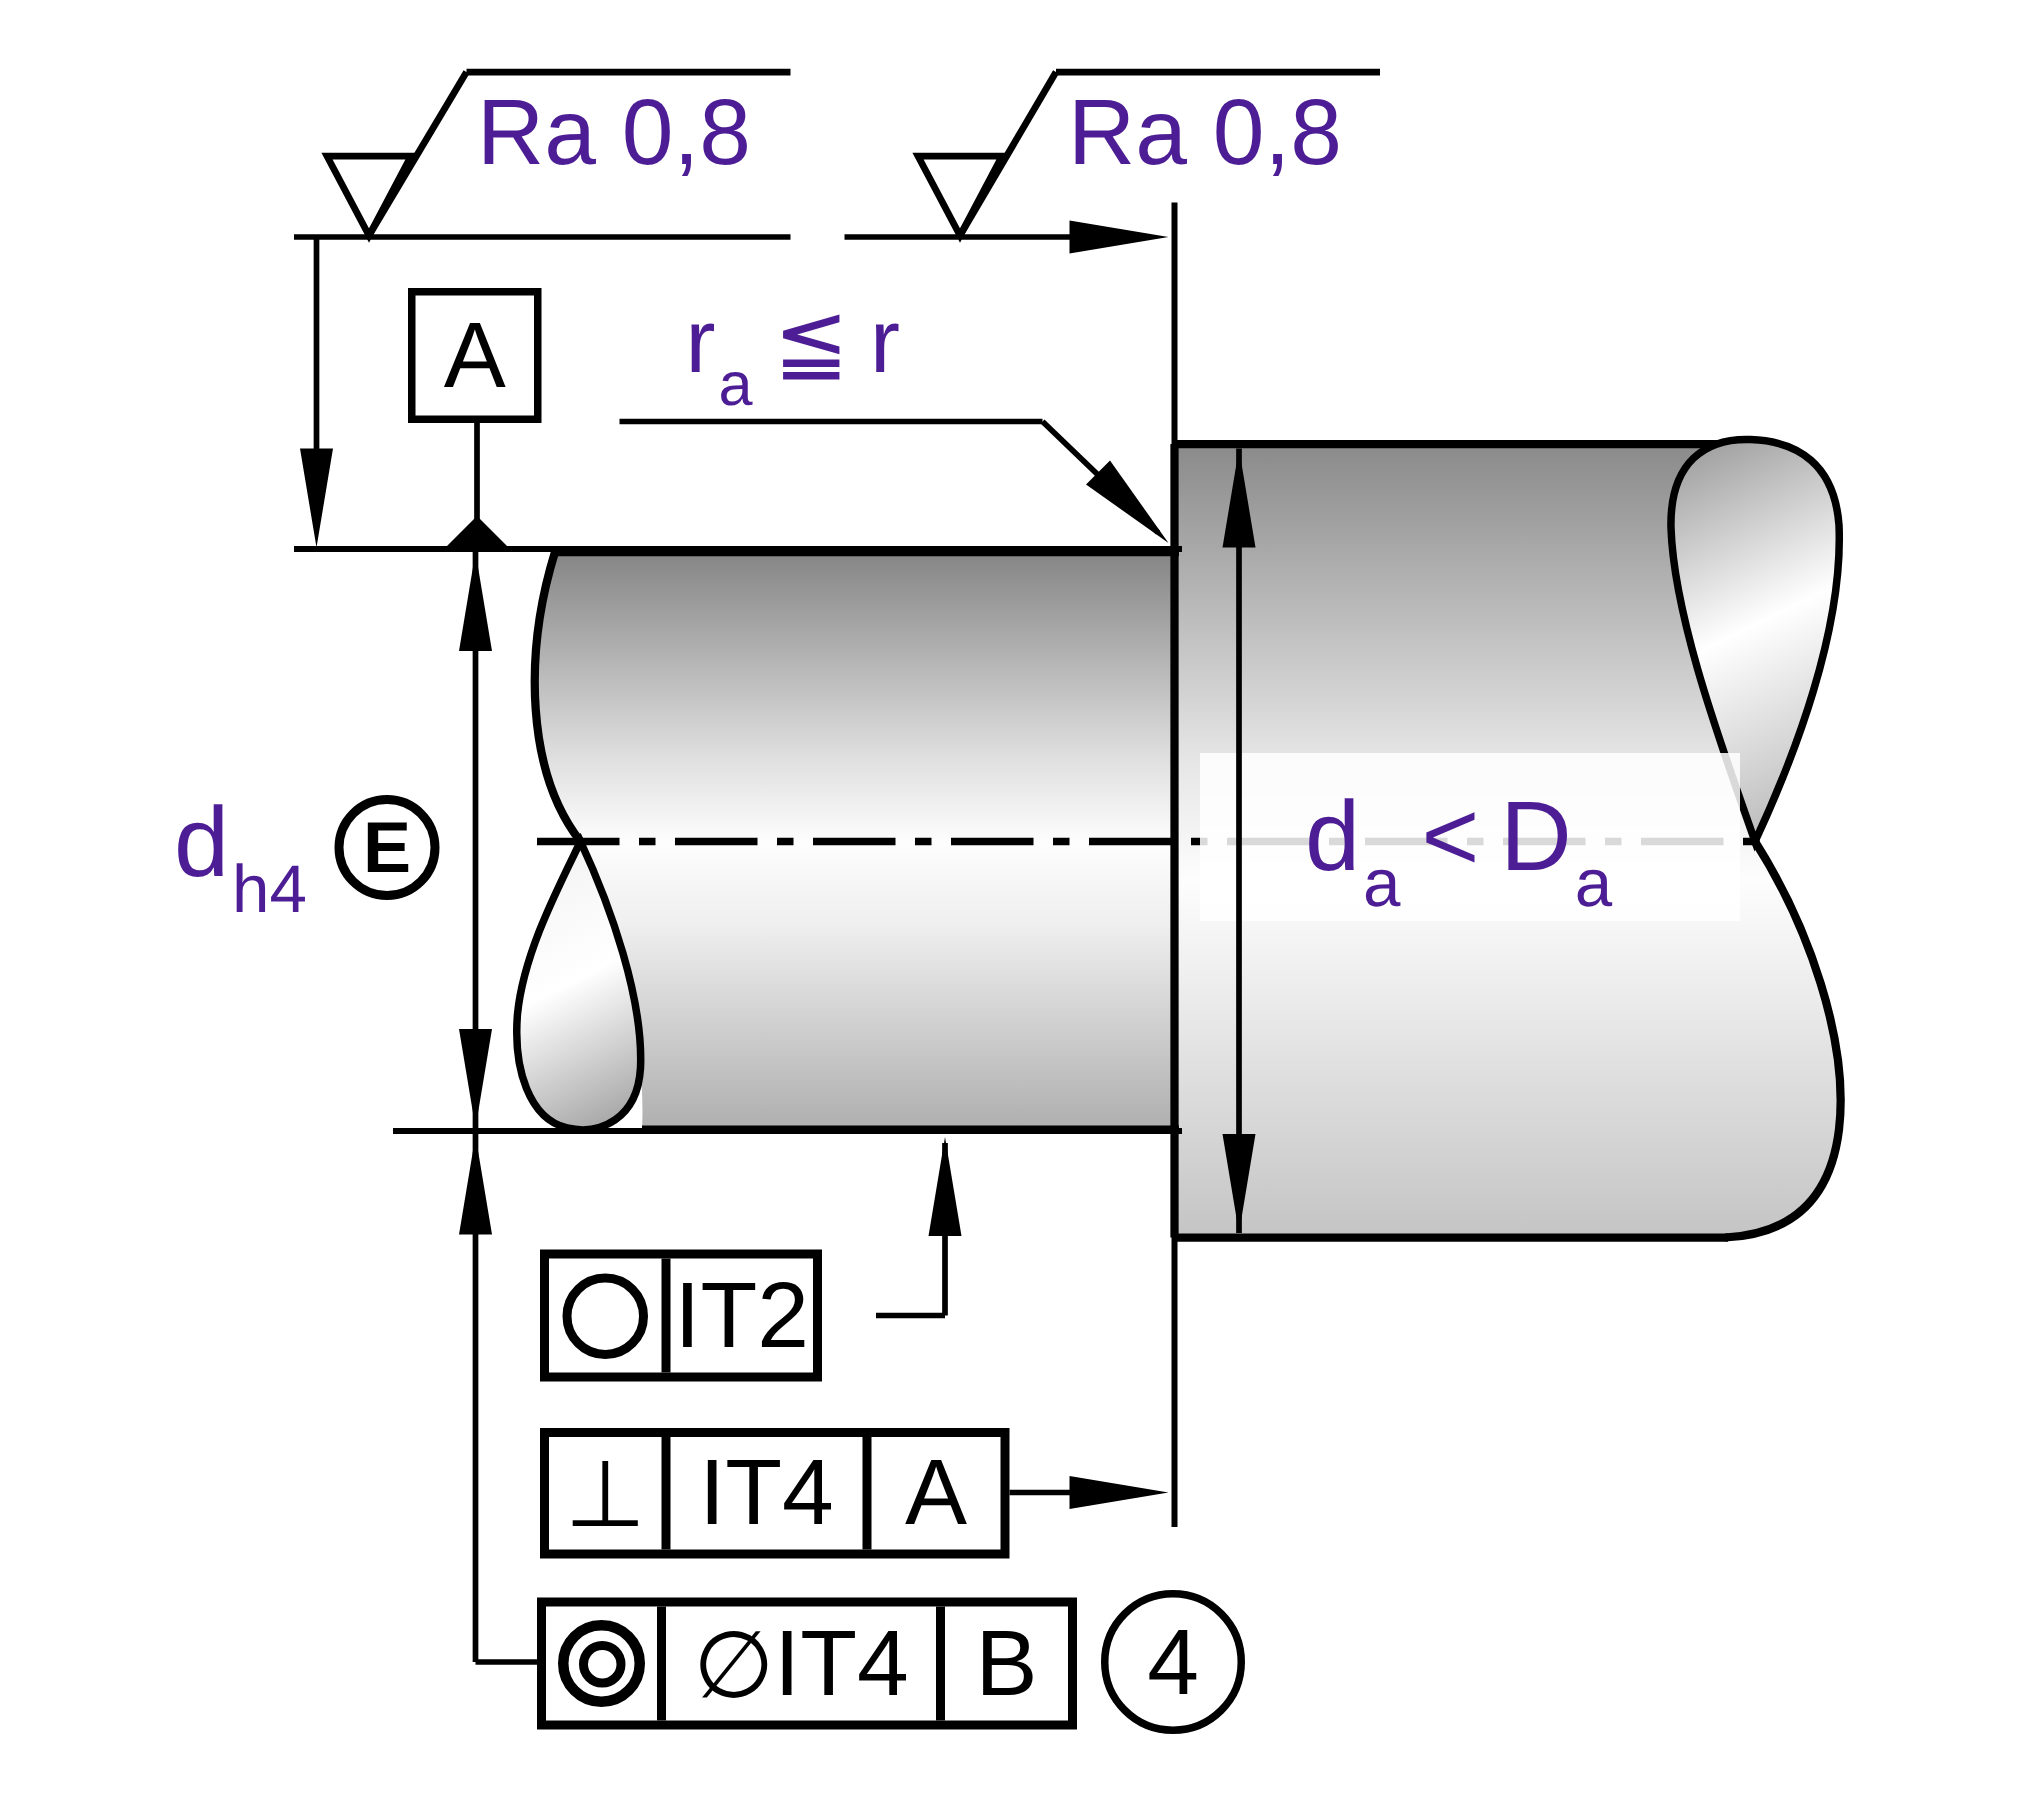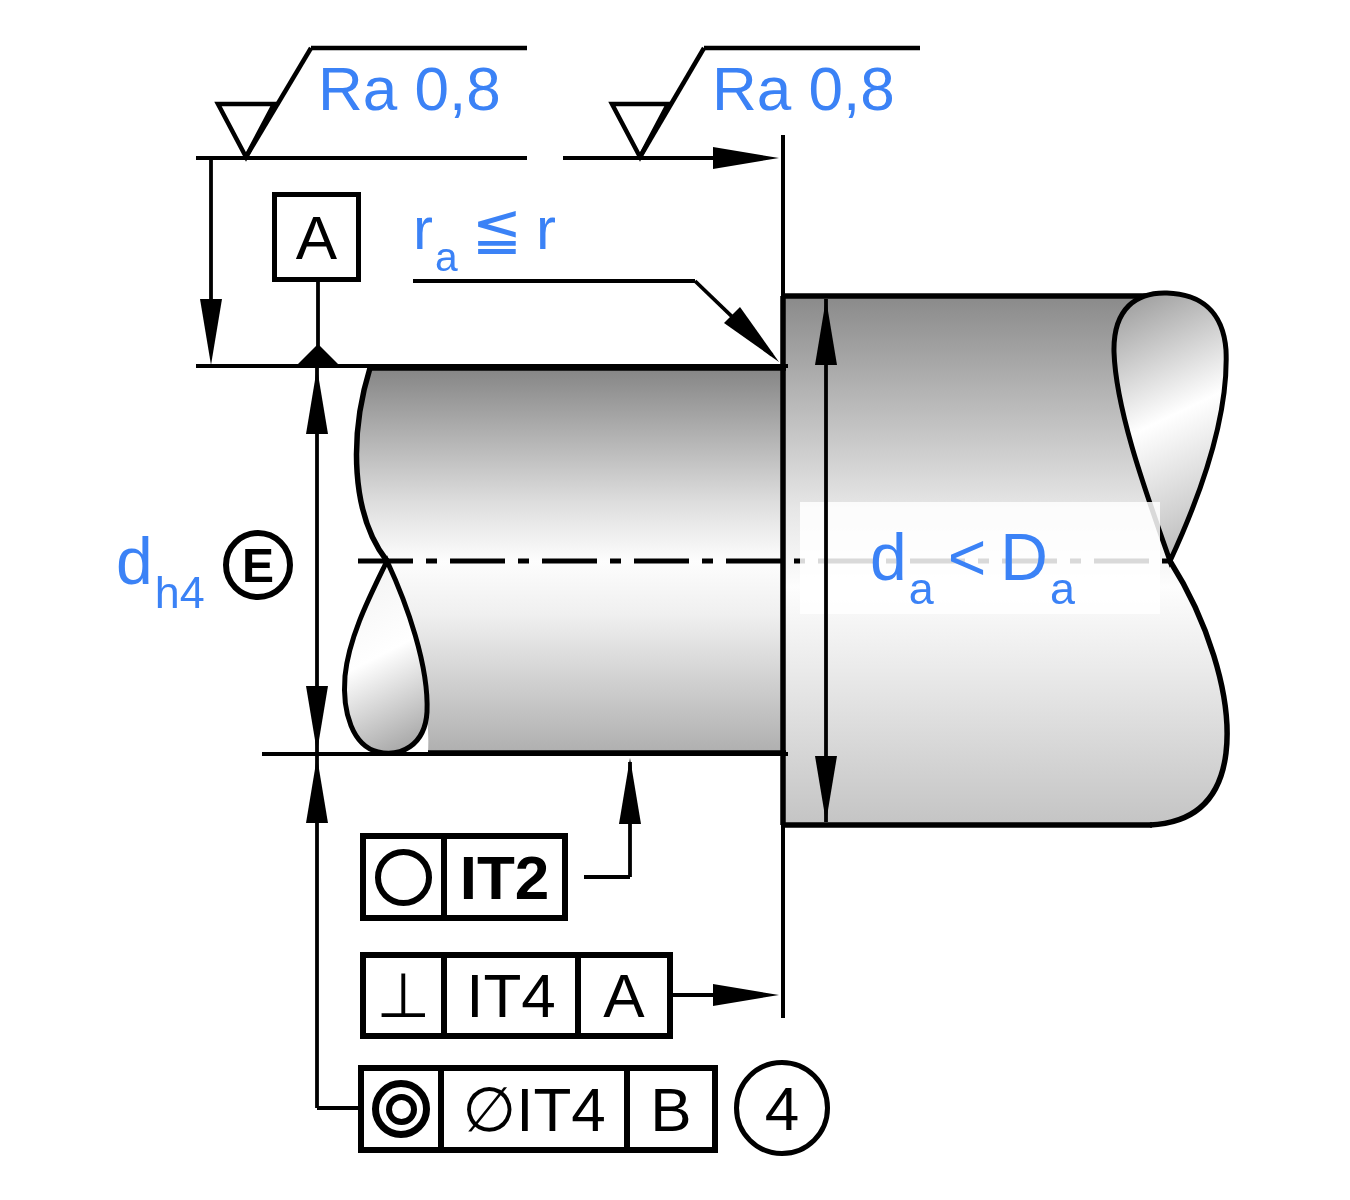--- a/index.html
+++ b/index.html
@@ -1,23 +1,23 @@
 <!DOCTYPE html>
 <html><head>
 <meta charset="utf-8">
 <style>
   html,body{margin:0;padding:0;background:#ffffff;}
   #stage{
     position:relative;width:1350px;height:1200px;background:#ffffff;overflow:hidden;
     font-family:"Liberation Sans",sans-serif;color:#000;
   }
   #linework{position:absolute;left:0;top:0;}
-  .txt{position:absolute;line-height:1;white-space:nowrap;color:#3b82f6;}
+  .txt{position:absolute;line-height:1;white-space:nowrap;color:#4c1d95;}
   .ra-label{font-size:62px;}
-  .note{font-size:60px;}
+  .note{font-size:60px;margin-left:44px;}
   .dim-label{font-size:66px;}
   sub.s{font-size:0.68em;position:relative;top:0.22em;margin-left:2px;}
   .math{font-family:"DejaVu Sans",sans-serif;}
   .rel{margin:0 14px;}
   
   .datum-box{
     position:absolute;left:272px;top:192px;width:89px;height:90px;border:5px solid #000;
     box-sizing:border-box;display:flex;align-items:center;justify-content:center;font-size:62px;
   }
   
@@ -173,21 +173,21 @@
   </div>
 
   <div class="circ env-circ">
     <span>E</span>
   </div>
 
   <div class="txt dim-label" style="left:870px;top:524px;">
     <span>d</span><sub class="s">a</sub><span class="rel">&lt;</span><span>D</span><sub class="s">a</sub>
   </div>
 
-  <div class="frame" style="left:360px;top:833px;width:208px;height:88px;font-weight:bold;">
+  <div class="frame" style="left:360px;top:833px;width:188px;height:88px;">
     <div class="cell div" style="width:81px;">
       <span class="ring single"></span>
     </div>
     <div class="cell" style="flex:1;">
       <span>IT2</span>
     </div>
   </div>
 
   <div class="frame" style="left:360px;top:952px;width:313px;height:87px;">
     <div class="cell div perp-glyph math" style="width:81px;">

